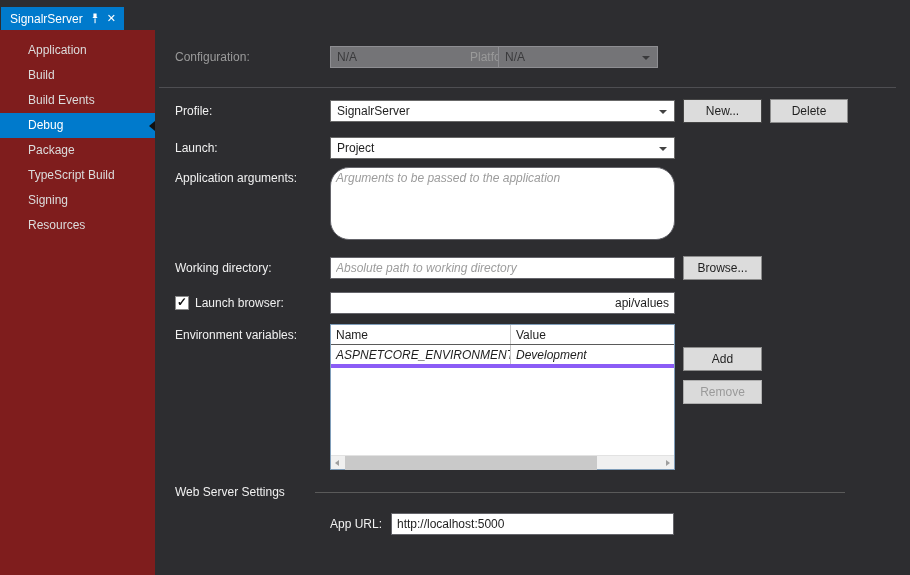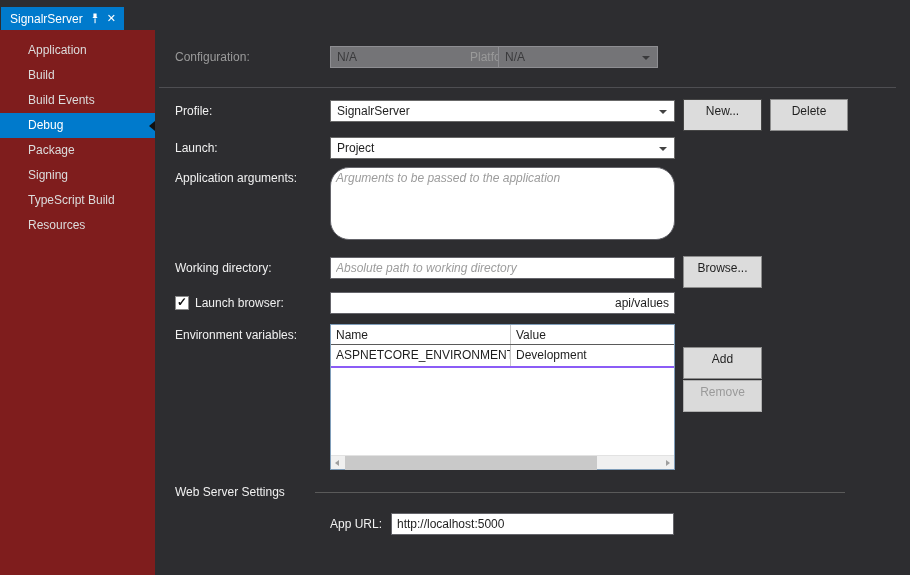--- a/index.html
+++ b/index.html
@@ -27,37 +27,37 @@
   .label.dim { color:#9a9a9a; }
   .sep { position:absolute; height:1px; background:#4e4e52; }
 
   .combo { position:absolute; height:22px; background:#ffffff; border:1px solid #686868; font-size:12px;
            color:#1e1e1e; line-height:20px; padding-left:6px; padding-right:20px; overflow:hidden; white-space:nowrap; }
   .combo .arrow { position:absolute; right:7px; top:9px; width:0; height:0;
            border-left:4px solid transparent; border-right:4px solid transparent; border-top:4px solid #424242; }
   .combo.disabled { background:#747477; border-color:#8e8e92; color:#3a3a3c; }
   .combo.disabled .arrow { border-top-color:#3a3a3c; }
 
-  .btn { position:absolute; height:32px; width:79px; background:#dcdcdc; border:1px solid #8c8c8c;
+  .btn { position:absolute; height:24px; width:79px; background:#dcdcdc; border:1px solid #8c8c8c;
          font-size:12px; color:#1f1f1f; text-align:center; line-height:22px; }
   .btn.primary { border:1px solid #454545; }
   .btn.disabled { color:#9a9a9a; border-color:#afafaf; background:#dadada; }
 
   .input { position:absolute; height:22px; background:#ffffff; border:1px solid #64646a; font-size:12px;
            color:#1e1e1e; padding:0 5px; font-family:inherit; outline:none; }
   textarea.input { padding:3px 5px; resize:none; line-height:15px;border-radius:19px; }
   .input::placeholder { color:#9c9c9c; font-style:italic; }
 
   .checkbox { position:absolute; width:14px; height:14px; background:#ffffff; border:1px solid #8a8a8a; }
   .checkbox.checked::after { content:"✓"; position:absolute; left:1px; top:-2px; font-size:12px; font-weight:bold; color:#111; }
 
   
   .envtable { position:absolute; background:#ffffff; border:1px solid #7f9db9; display:flex; flex-direction:column; }
   .tbl-head { display:flex; height:20px; border-bottom:1px solid #5a5a5a; }
-  .tbl-row  { display:flex; height:23px; border-bottom:2px solid #8b5cf6; }
+  .tbl-row  { display:flex; height:23px; border-bottom:4px solid #8b5cf6;font-style:italic; }
   .cell-name  { width:180px; padding:0 5px; border-right:1px solid #c8c8c8; font-size:12px; line-height:20px;
                 color:#1e1e1e; overflow:hidden; white-space:nowrap; }
   .cell-value { flex:1; padding:0 5px; font-size:12px; line-height:20px; color:#1e1e1e; overflow:hidden; white-space:nowrap; }
   .tbl-fill { flex:1; background:#ffffff; }
   .hscroll { height:14px; background:#f0f0f0; border-top:1px solid #e2e2e2; display:flex; align-items:center; }
   .hs-btn { position:relative; width:14px; height:14px; flex:none; }
   .hs-btn::after { content:""; position:absolute; top:4px; width:0; height:0; }
   .hs-left::after  { left:4px; border-top:3px solid transparent; border-bottom:3px solid transparent; border-right:4px solid #9e9e9e; }
   .hs-right::after { right:4px; border-top:3px solid transparent; border-bottom:3px solid transparent; border-left:4px solid #9e9e9e; }
   .hs-thumb { height:14px; width:252px; flex:none; background:#c9c9c9; }
@@ -79,22 +79,22 @@
       <span class="tab-close">✕</span>
     </div>
   </div>
 
   <div class="sidebar">
     <div class="side-item">Application</div>
     <div class="side-item">Build</div>
     <div class="side-item">Build Events</div>
     <div class="side-item selected">Debug</div>
     <div class="side-item">Package</div>
+    <div class="side-item">TypeScript Build</div>
     <div class="side-item">Signing</div>
-    <div class="side-item">TypeScript Build</div>
     <div class="side-item">Resources</div>
   </div>
 
   <div class="main">
 
     <span class="label dim" style="left:20px; top:16px; line-height:22px;">Configuration:</span>
     <div class="combo disabled" style="left:175px; top:16px; width:185px;">
       <span>N/A</span>
       <i class="arrow"></i>
     </div>

